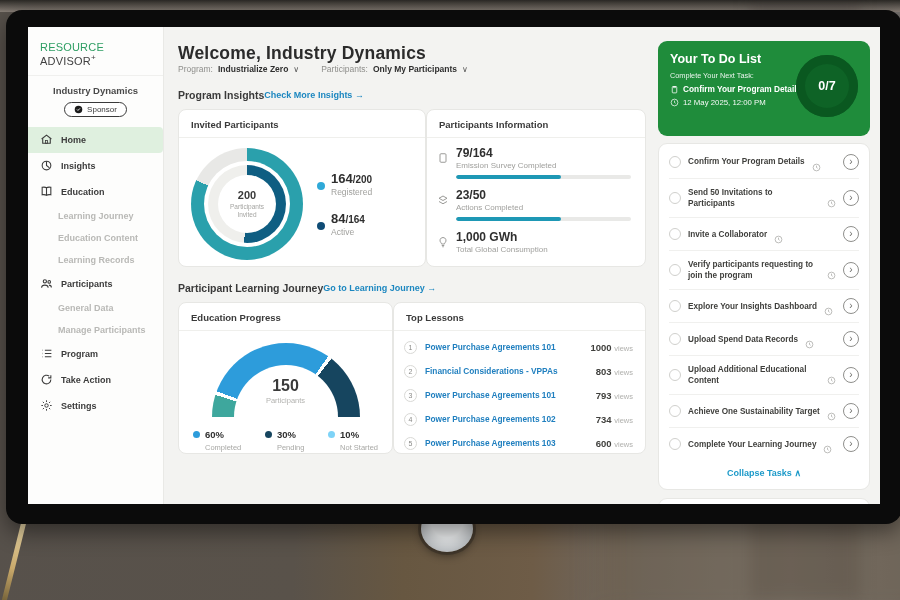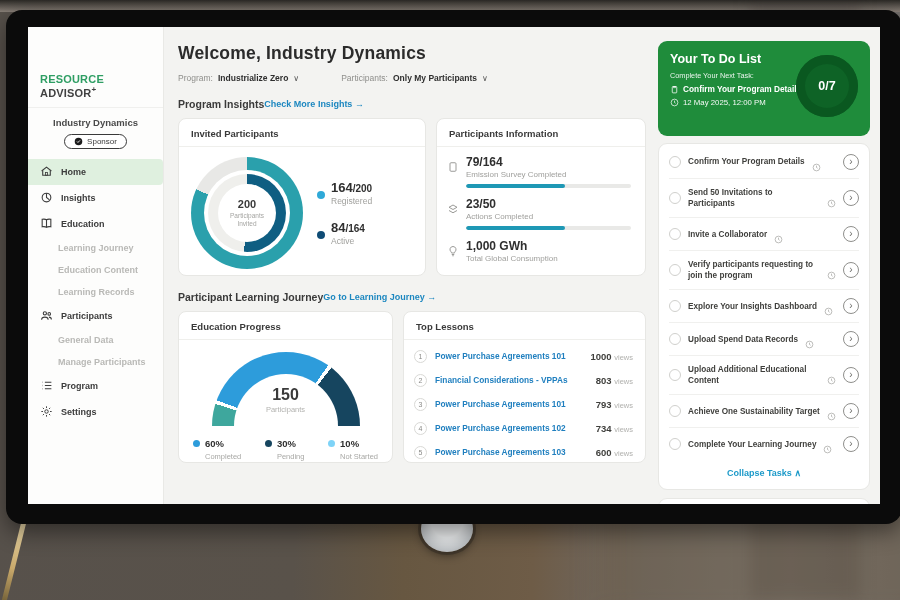--- a/index.html
+++ b/index.html
@@ -13,49 +13,49 @@
     background:linear-gradient(#efe0b5,#c9a96b 60%,#6b5a33); transform:rotate(14deg); z-index:1; }
   .stand { position:absolute; left:421px; top:506px; width:52px; height:46px; border-radius:50%; z-index:1;
     background:radial-gradient(circle at 50% 35%, #eef0f1 0 40%, #c2c6c9 70%, #8d8f90 100%);
     box-shadow:0 0 0 3px rgba(40,35,30,.38), 0 4px 8px rgba(0,0,0,.4); }
   .monitor { position:absolute; left:6px; top:10px; width:896px; height:514px; z-index:2;
     background:#0b0b0b; border-radius:16px; padding:17px 22px 20px 22px; box-shadow:0 8px 22px rgba(0,0,0,.45); }
   .screen { width:100%; height:100%; background:#F3F3F1; display:flex; overflow:hidden; }
 
   
   .sidebar { width:136px; flex:0 0 136px; background:#FDFDFC; border-right:1px solid #e9e9e6; padding-top:10px; }
-  .logo { padding:4px 12px 8px 12px; font-size:11px; font-weight:bold; letter-spacing:.2px; border-bottom:1px solid #f0f0ee;margin-top:32px; }
+  .logo { padding:4px 12px 8px 12px; font-size:11px; font-weight:normal; letter-spacing:.2px; border-bottom:1px solid #f0f0ee; }
   .logo .p1 { color:#2E9E63; }
   .logo .p2 { color:#414141; }
   .logo sup { font-size:8px; color:#414141; }
   .org { text-align:center; font-size:9.5px; font-weight:bold; color:#4a4a4a; margin-top:9px; }
   .badge-wrap { display:flex; justify-content:center; margin:6px 0 10px; }
   .badge { display:inline-flex; align-items:center; gap:4px; border:1.3px solid #3a3a3a; border-radius:10px;
     padding:2px 9px; font-size:8px; font-weight:normal; color:#3a3a3a; background:#fff; }
   .badge svg { width:9px; height:9px; color:#1c1c1c; }
   .nav-item { display:flex; align-items:center; gap:8px; padding:6.5px 12px; cursor:pointer; }
   .nav-item .nav-label { font-size:9px; font-weight:bold; color:#3c3c3c; }
   .nav-item.sub { padding:6px 12px 6px 30px; }
   .nav-item.sub .nav-label { color:#b9b9b6; font-weight:600; }
   .nav-item.active { background:#DFF0DF; border-radius:0 4px 4px 0; }
   .nav-icon { width:13px; height:13px; color:#3c3c3c; display:inline-flex; }
   .nav-icon svg { width:13px; height:13px; }
 
   
   .main { flex:1 1 auto; padding:16px 8px 0 14px; min-width:0; }
   .welcome { font-size:17.5px; font-weight:bold; color:#2b2b2b; letter-spacing:.2px; }
-  .filters { display:flex; gap:42px; margin-top:9px; }
+  .filters { display:flex; gap:22px; }
   .filter { display:flex; align-items:center; gap:5px; font-size:8.5px; cursor:pointer; }
   .filter .flabel { color:#8f8f8c; }
   .filter .fvalue { color:#2f2f2f; font-weight:bold; }
   .filter .chev { color:#555; font-size:8px; }
   .sec-row { display:flex; justify-content:flex-start; align-items:center; margin-top:15px; margin-bottom:8px; }
   .sec-title { font-size:10.5px; font-weight:bold; color:#3a3a3a; }
   .sec-link { font-size:9px; font-weight:bold; color:#1C87C0; cursor:pointer; }
-  .cards-row { display:flex; gap:10px; }
+  .cards-row { display:flex; }
   .card { background:#fff; border:1px solid #e7e7e4; border-radius:8px; }
   .card-title { font-size:9.5px; font-weight:bold; color:#3a3a3a; padding:9px 12px 7px; border-bottom:1px solid #efefec; }
 
   .card-invited { flex:0 0 248px; height:158px; }
   .donut-wrap { display:flex; align-items:center; gap:14px; padding:10px 8px 0 12px; }
   .donut { position:relative; width:112px; height:112px; }
   .donut > div { position:absolute; border-radius:50%; }
   .d-outer { inset:0; }
   .d-hole1 { inset:13px; background:#fff; }
   .d-inner { inset:17px; }
@@ -215,20 +215,29 @@
               <span class="nav-icon">
                 <svg viewBox="0 0 24 24" fill="none" stroke="currentColor" stroke-width="2">
                   <path d="M9 6h12M9 12h12M9 18h12"></path>
                   <path d="M4 6h.5M4 12h.5M4 18h.5" stroke-width="2.6"></path>
                 </svg>
               </span>
               <span class="nav-label">Program</span>
             </div>
             <div class="nav-item">
               <span class="nav-icon">
+                <svg viewBox="0 0 24 24" fill="none" stroke="currentColor" stroke-width="2">
+                  <path d="M20 12a8 8 0 1 1-3-6.2"></path>
+                  <path d="M20 4v5h-5"></path>
+                </svg>
+              </span>
+              <span class="nav-label">Take Action</span>
+            </div>
+            <div class="nav-item">
+              <span class="nav-icon">
                 <svg viewBox="0 0 24 24" fill="none" stroke="currentColor" stroke-width="1.8">
                   <circle cx="12" cy="12" r="3.2"></circle>
                   <path d="M12 2.5v3M12 18.5v3M2.5 12h3M18.5 12h3M5.2 5.2l2.1 2.1M16.7 16.7l2.1 2.1M18.8 5.2l-2.1 2.1M7.3 16.7l-2.1 2.1"></path>
                 </svg>
               </span>
               <span class="nav-label">Settings</span>
             </div>
           </nav>
       </aside>
 

